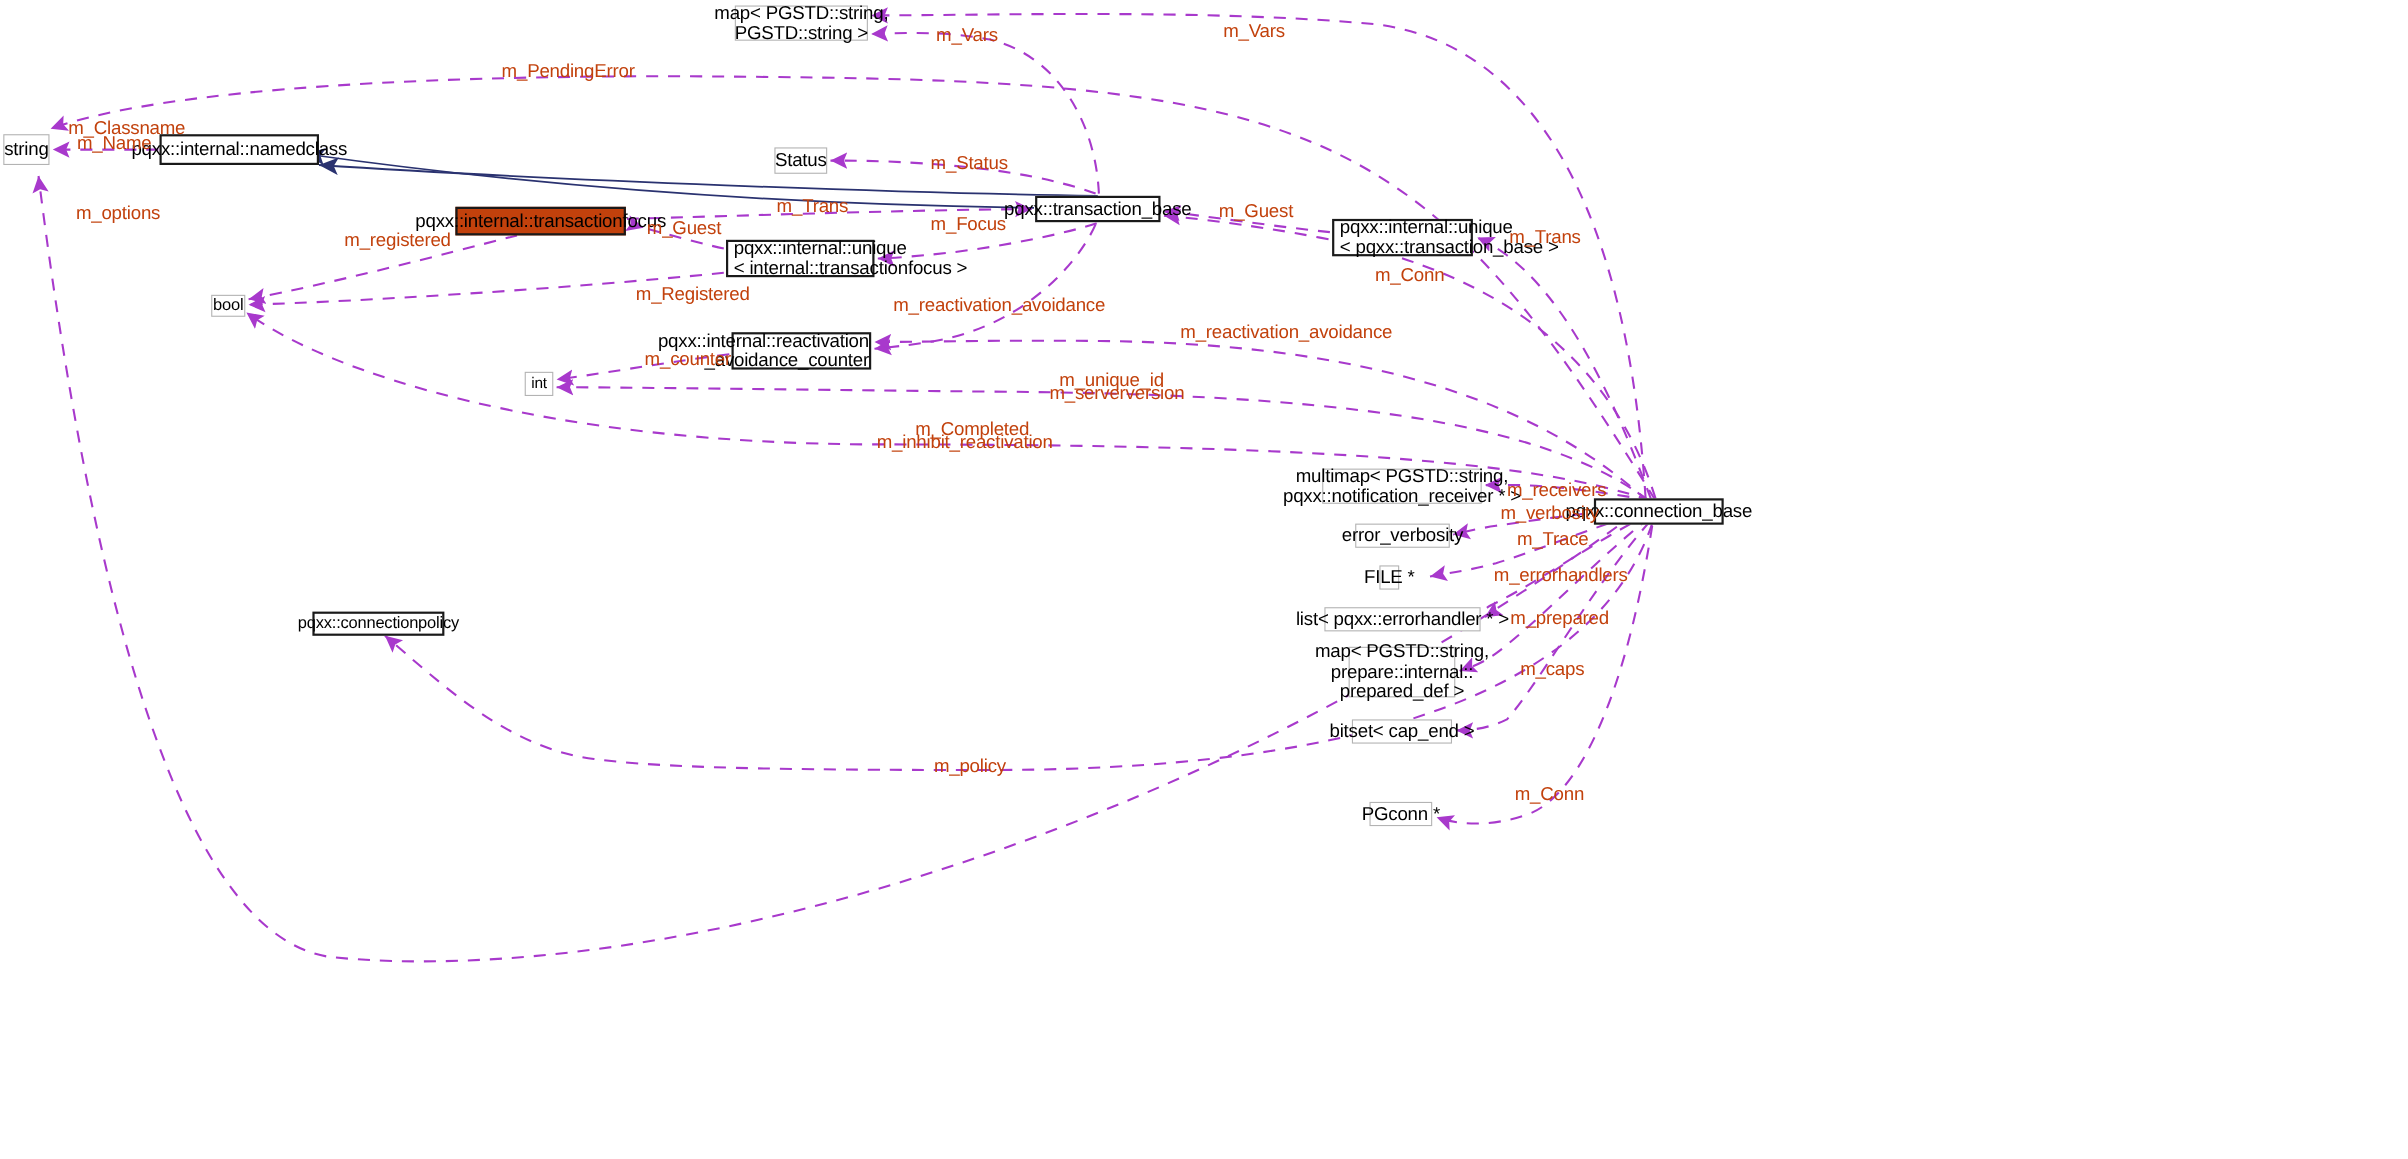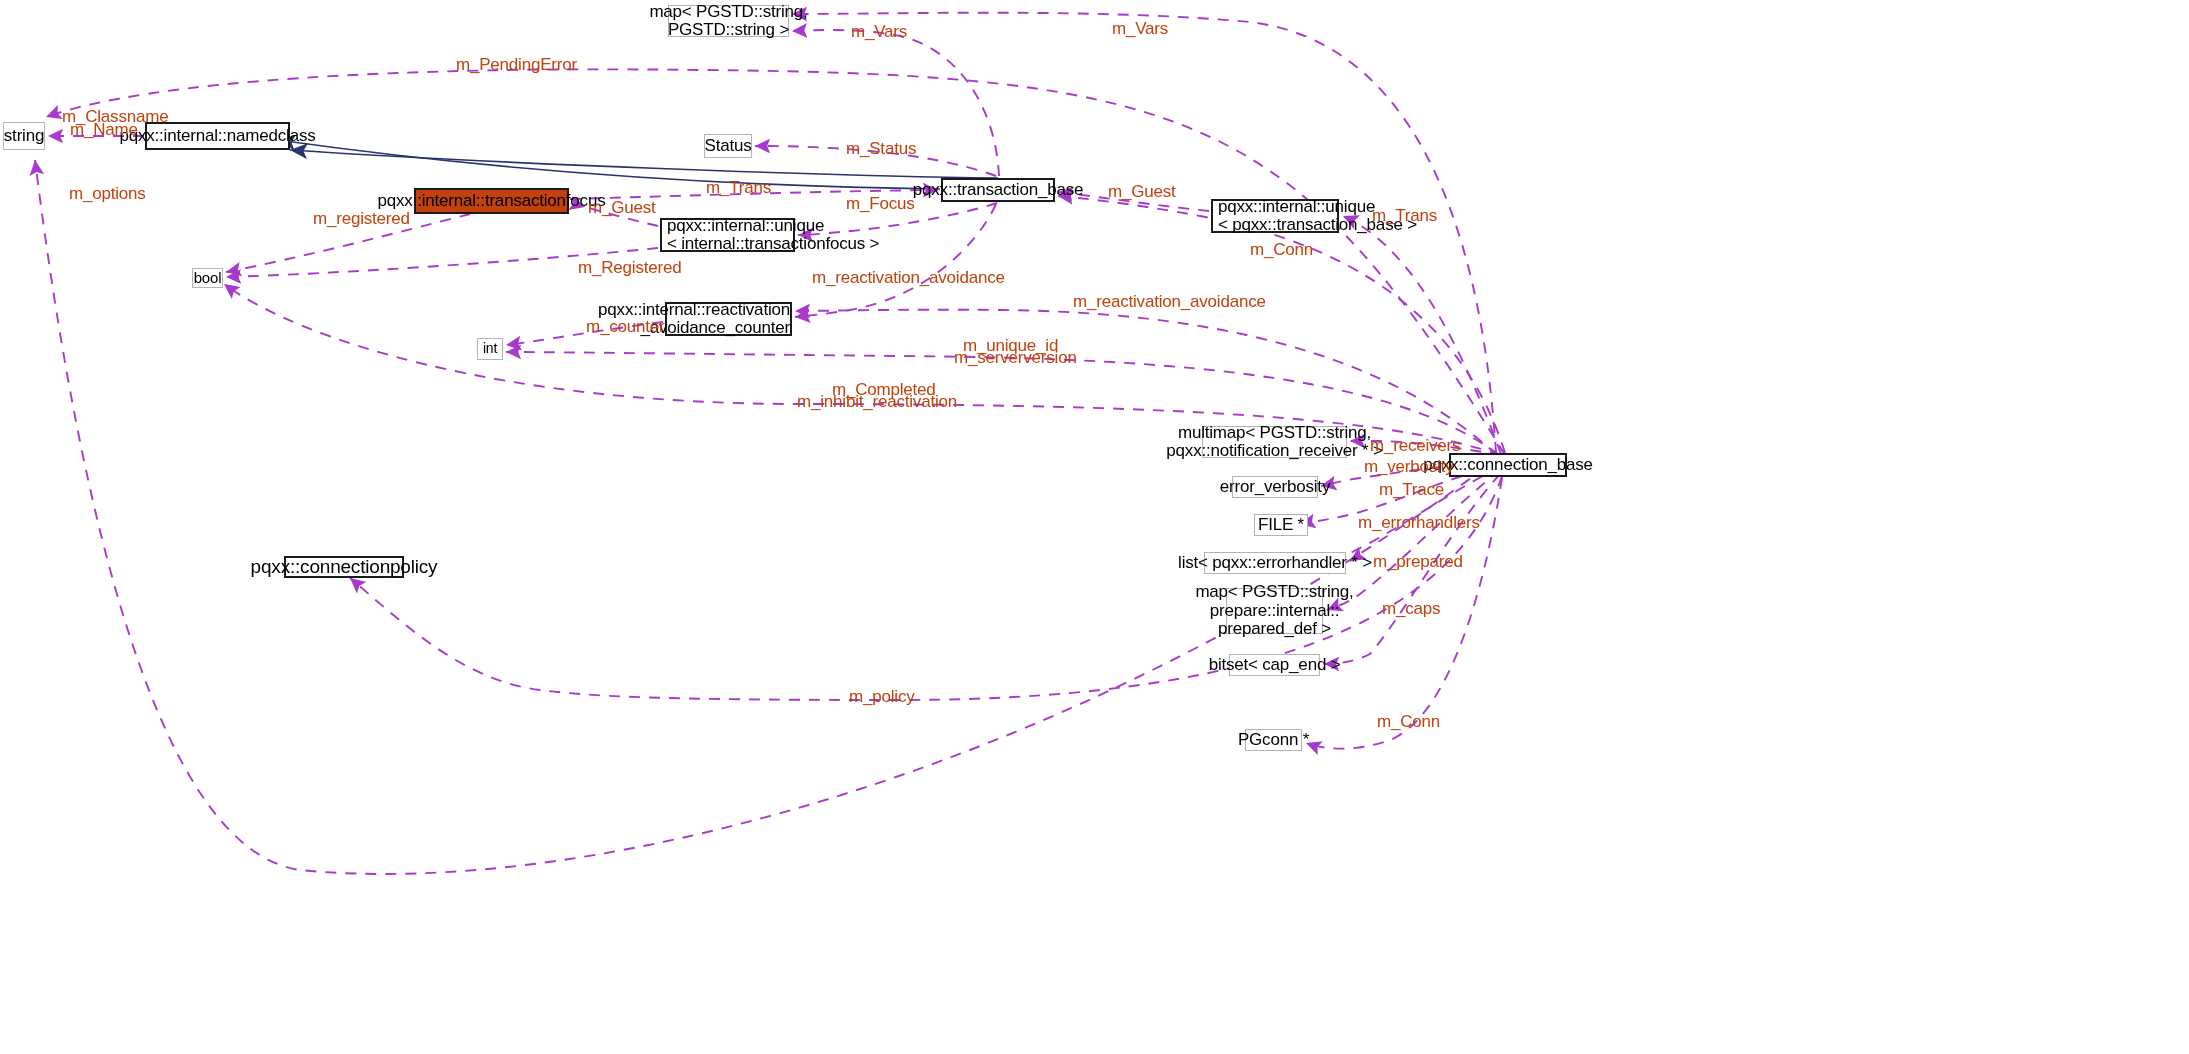--- a/index.html
+++ b/index.html
@@ -200,39 +200,39 @@
 
   <div class="node plain" style="left:1202px; top:426px; width:145px; height:32px;">
     <span class="ln">multimap&lt; PGSTD::string,</span>
     <span class="ln">pqxx::notification_receiver * &gt;</span>
   </div>
 
   <div class="node plain" style="left:1232px; top:476px; width:86px; height:22px;">
     <span class="ln">error_verbosity</span>
   </div>
 
-  <div class="node plain" style="left:1254px; top:514px; width:54px; height:22px;">
+  <div class="node plain" style="left:1254px; top:514px; width:18px; height:22px;">
     <span class="ln">FILE *</span>
   </div>
 
   <div class="node plain" style="left:1204px; top:552px; width:142px; height:22px;">
     <span class="ln">list&lt; pqxx::errorhandler * &gt;</span>
   </div>
 
   <div class="node plain" style="left:1226px; top:588px; width:97px; height:46px;">
     <span class="ln">map&lt; PGSTD::string,</span>
     <span class="ln">prepare::internal::</span>
     <span class="ln">prepared_def &gt;</span>
   </div>
 
   <div class="node plain" style="left:1229px; top:654px; width:91px; height:22px;">
     <span class="ln">bitset&lt; cap_end &gt;</span>
   </div>
 
-  <div class="node klass" style="left:284px; top:556px; width:120px; height:22px; font-size:19px;">
+  <div class="node klass" style="left:284px; top:556px; width:120px; height:22px; font-size:15px;">
     <span class="ln">pqxx::connectionpolicy</span>
   </div>
 
   <div class="node plain" style="left:1245px; top:729px; width:57px; height:22px;">
     <span class="ln">PGconn *</span>
   </div>
 
   <div class="edge-label" style="left:456px; top:56px;">
       <span class="ln">m_PendingError</span>
     </div>

